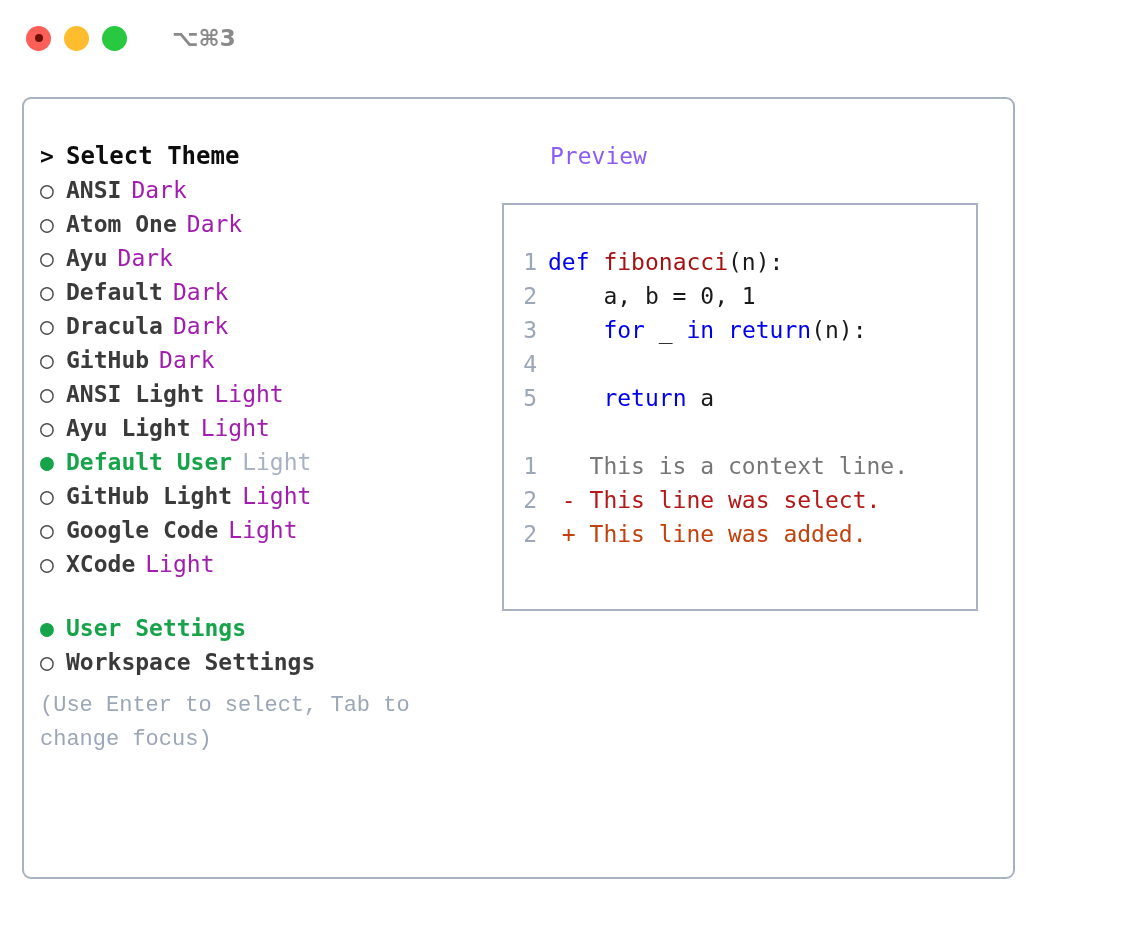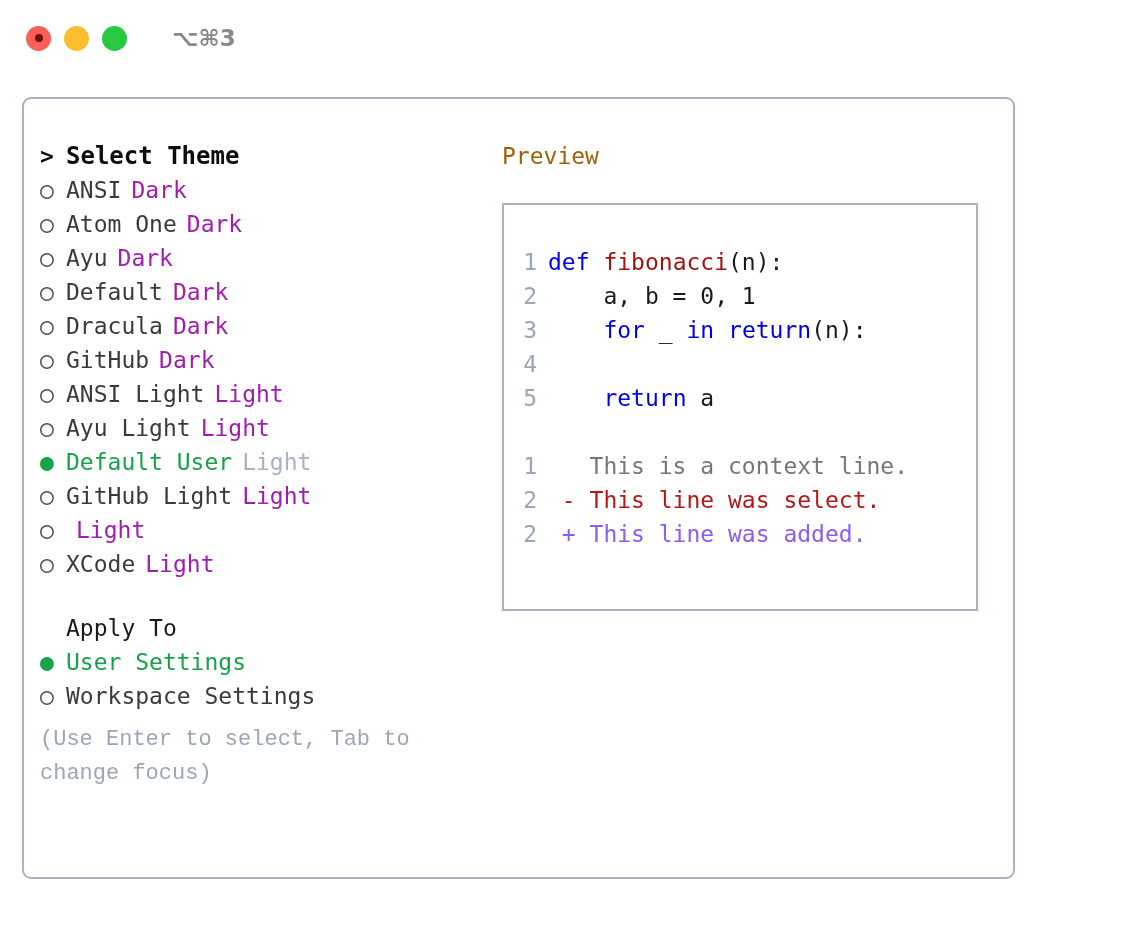--- a/index.html
+++ b/index.html
@@ -115,21 +115,21 @@
   .bullet.hollow  { color: #505050; }
   .bullet.blank   { color: transparent; }
 
   .heading {
     font-weight: bold;
     color: #0d0d0d;
     font-size: 24px;
   }
   .heading .bullet { color: #0d0d0d; font-weight: bold; }
 
-  .item-name { color: #3a3a3a; }
+  .item-name { color: #3a3a3a; font-weight: bold; }
   .item-name.selected { color: #16a34a; }
   .item-mode {
     color: #a21caf;
     margin-left: 10px;
   }
   .item-mode.selected { color: #a8b2c1; }
 
   .section-label {
     color: #1a1a1a;
     font-size: 23px;
@@ -148,23 +148,24 @@
 
   
   .right-col {
     position: absolute;
     left: 478px;
     top: 40px;
     width: 500px;
   }
   .preview-title {
     font-size: 23px;
-    color: #a16207;
+    color: #8b5cf6;
     line-height: 34px;
     margin-bottom: 30px;
+    margin-left: 48px;
   }
   .preview-box {
     width: 476px;
     height: 408px;
     border: 2px solid #a8b2c1;
     box-sizing: border-box;
     background: #ffffff;
     position: relative;
   }
   .code {
@@ -189,21 +190,21 @@
     padding-right: 11px;
     box-sizing: border-box;
   }
   .ctext { white-space: pre; }
 
   .tok-kw   { color: #0000ee; }
   .tok-fn   { color: #a81010; }
   .tok-pl   { color: #1a1a1a; }
   .tok-ctx  { color: #767676; }
   .tok-del  { color: #b41818; }
-  .tok-add  { color: #8b5cf6; }
+  .tok-add  { color: #c2410c; }
 
   .gap-line { height: 34px; }
 </style>
 </head>
 <body>
 
 <div class="window">
 
   <div class="titlebar">
     <div class="lights">
@@ -228,30 +229,26 @@
             <div class="row"><span class="bullet hollow">○</span><span class="item-name">ANSI</span><span class="item-mode">Dark</span></div>
             <div class="row"><span class="bullet hollow">○</span><span class="item-name">Atom One</span><span class="item-mode">Dark</span></div>
             <div class="row"><span class="bullet hollow">○</span><span class="item-name">Ayu</span><span class="item-mode">Dark</span></div>
             <div class="row"><span class="bullet hollow">○</span><span class="item-name">Default</span><span class="item-mode">Dark</span></div>
             <div class="row"><span class="bullet hollow">○</span><span class="item-name">Dracula</span><span class="item-mode">Dark</span></div>
             <div class="row"><span class="bullet hollow">○</span><span class="item-name">GitHub</span><span class="item-mode">Dark</span></div>
             <div class="row"><span class="bullet hollow">○</span><span class="item-name">ANSI Light</span><span class="item-mode">Light</span></div>
             <div class="row"><span class="bullet hollow">○</span><span class="item-name">Ayu Light</span><span class="item-mode">Light</span></div>
             <div class="row"><span class="bullet filled">●</span><span class="item-name selected">Default User</span><span class="item-mode selected">Light</span></div>
             <div class="row"><span class="bullet hollow">○</span><span class="item-name">GitHub Light</span><span class="item-mode">Light</span></div>
-            <div class="row"><span class="bullet hollow">○</span><span class="item-mode">Light</span></div>
+            <div class="row"><span class="bullet hollow">○</span><span class="item-name">Google Code</span><span class="item-mode">Light</span></div>
             <div class="row"><span class="bullet hollow">○</span><span class="item-name">XCode</span><span class="item-mode">Light</span></div>
           </div>
 
         <div class="spacer-md"></div>
 
-        <div class="row">
-          <span class="bullet blank">○</span>
-          <span class="section-label">Apply To</span>
-        </div>
 
         <div id="apply-list">
             <div class="row"><span class="bullet filled">●</span><span class="item-name selected">User Settings</span></div>
             <div class="row"><span class="bullet hollow">○</span><span class="item-name">Workspace Settings</span></div>
           </div>
 
         <div class="hint">(Use Enter to select, Tab to change focus)</div>
       </div>
 
       <div class="right-col">

